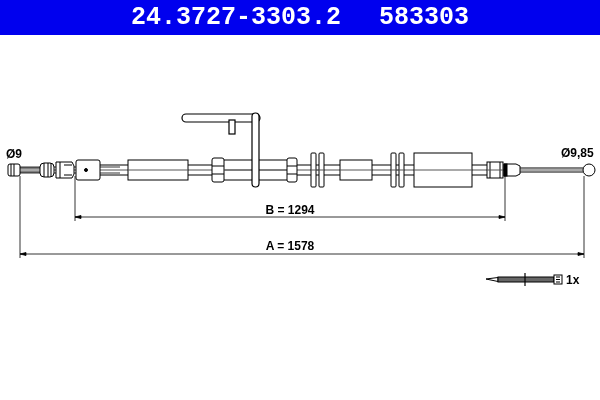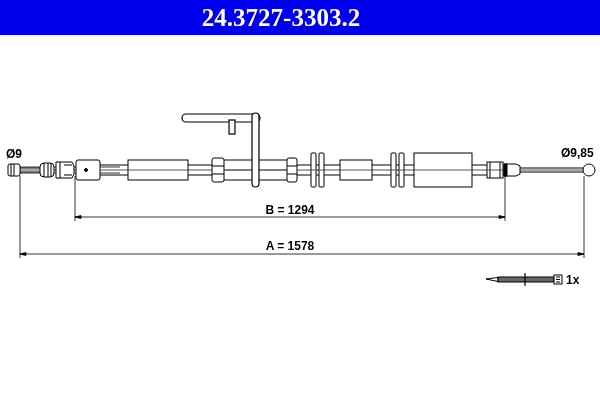--- a/index.html
+++ b/index.html
@@ -1,28 +1,29 @@
 <!DOCTYPE html>
 <html><head>
 <meta charset="utf-8">
 <style>
   html, body { margin: 0; padding: 0; background: #ffffff; }
   body { width: 600px; height: 400px; position: relative; overflow: hidden; font-family: "Liberation Sans", sans-serif; }
   .header { position: absolute; left: 0; top: 0; width: 600px; height: 35px; background: #0000ee; display: flex; align-items: center; justify-content: center; }
-  .header span { color: #ffffff; font-weight: bold; font-size: 25px; letter-spacing: 0px; font-family: Liberation Serif, serif; }
+  .header span { color: #ffffff; font-weight: bold; font-size: 25px; letter-spacing: 0px; font-family: Liberation Mono, monospace; }
   .header .gap { display: inline-block; width: 38px; }
   svg { position: absolute; left: 0; top: 0; }
   .lbl { font-family: "Liberation Sans", sans-serif; font-weight: bold; font-size: 12px; fill: #000; }
 </style>
 </head>
 <body>
 
 <div class="header">
   <span>24.3727-3303.2</span>
   <span class="gap"></span>
+  <span>583303</span>
 </div>
 
 <svg width="600" height="400" viewBox="0 0 600 400" xmlns="http://www.w3.org/2000/svg">
 
   <g stroke="#000" fill="none">
     <line x1="20" y1="170" x2="585" y2="170" stroke="#555" stroke-width="1"></line>
     <line x1="20" y1="167" x2="120" y2="167" stroke-width="0.8"></line>
     <line x1="20" y1="173" x2="120" y2="173" stroke-width="0.8"></line>
   </g>
 

